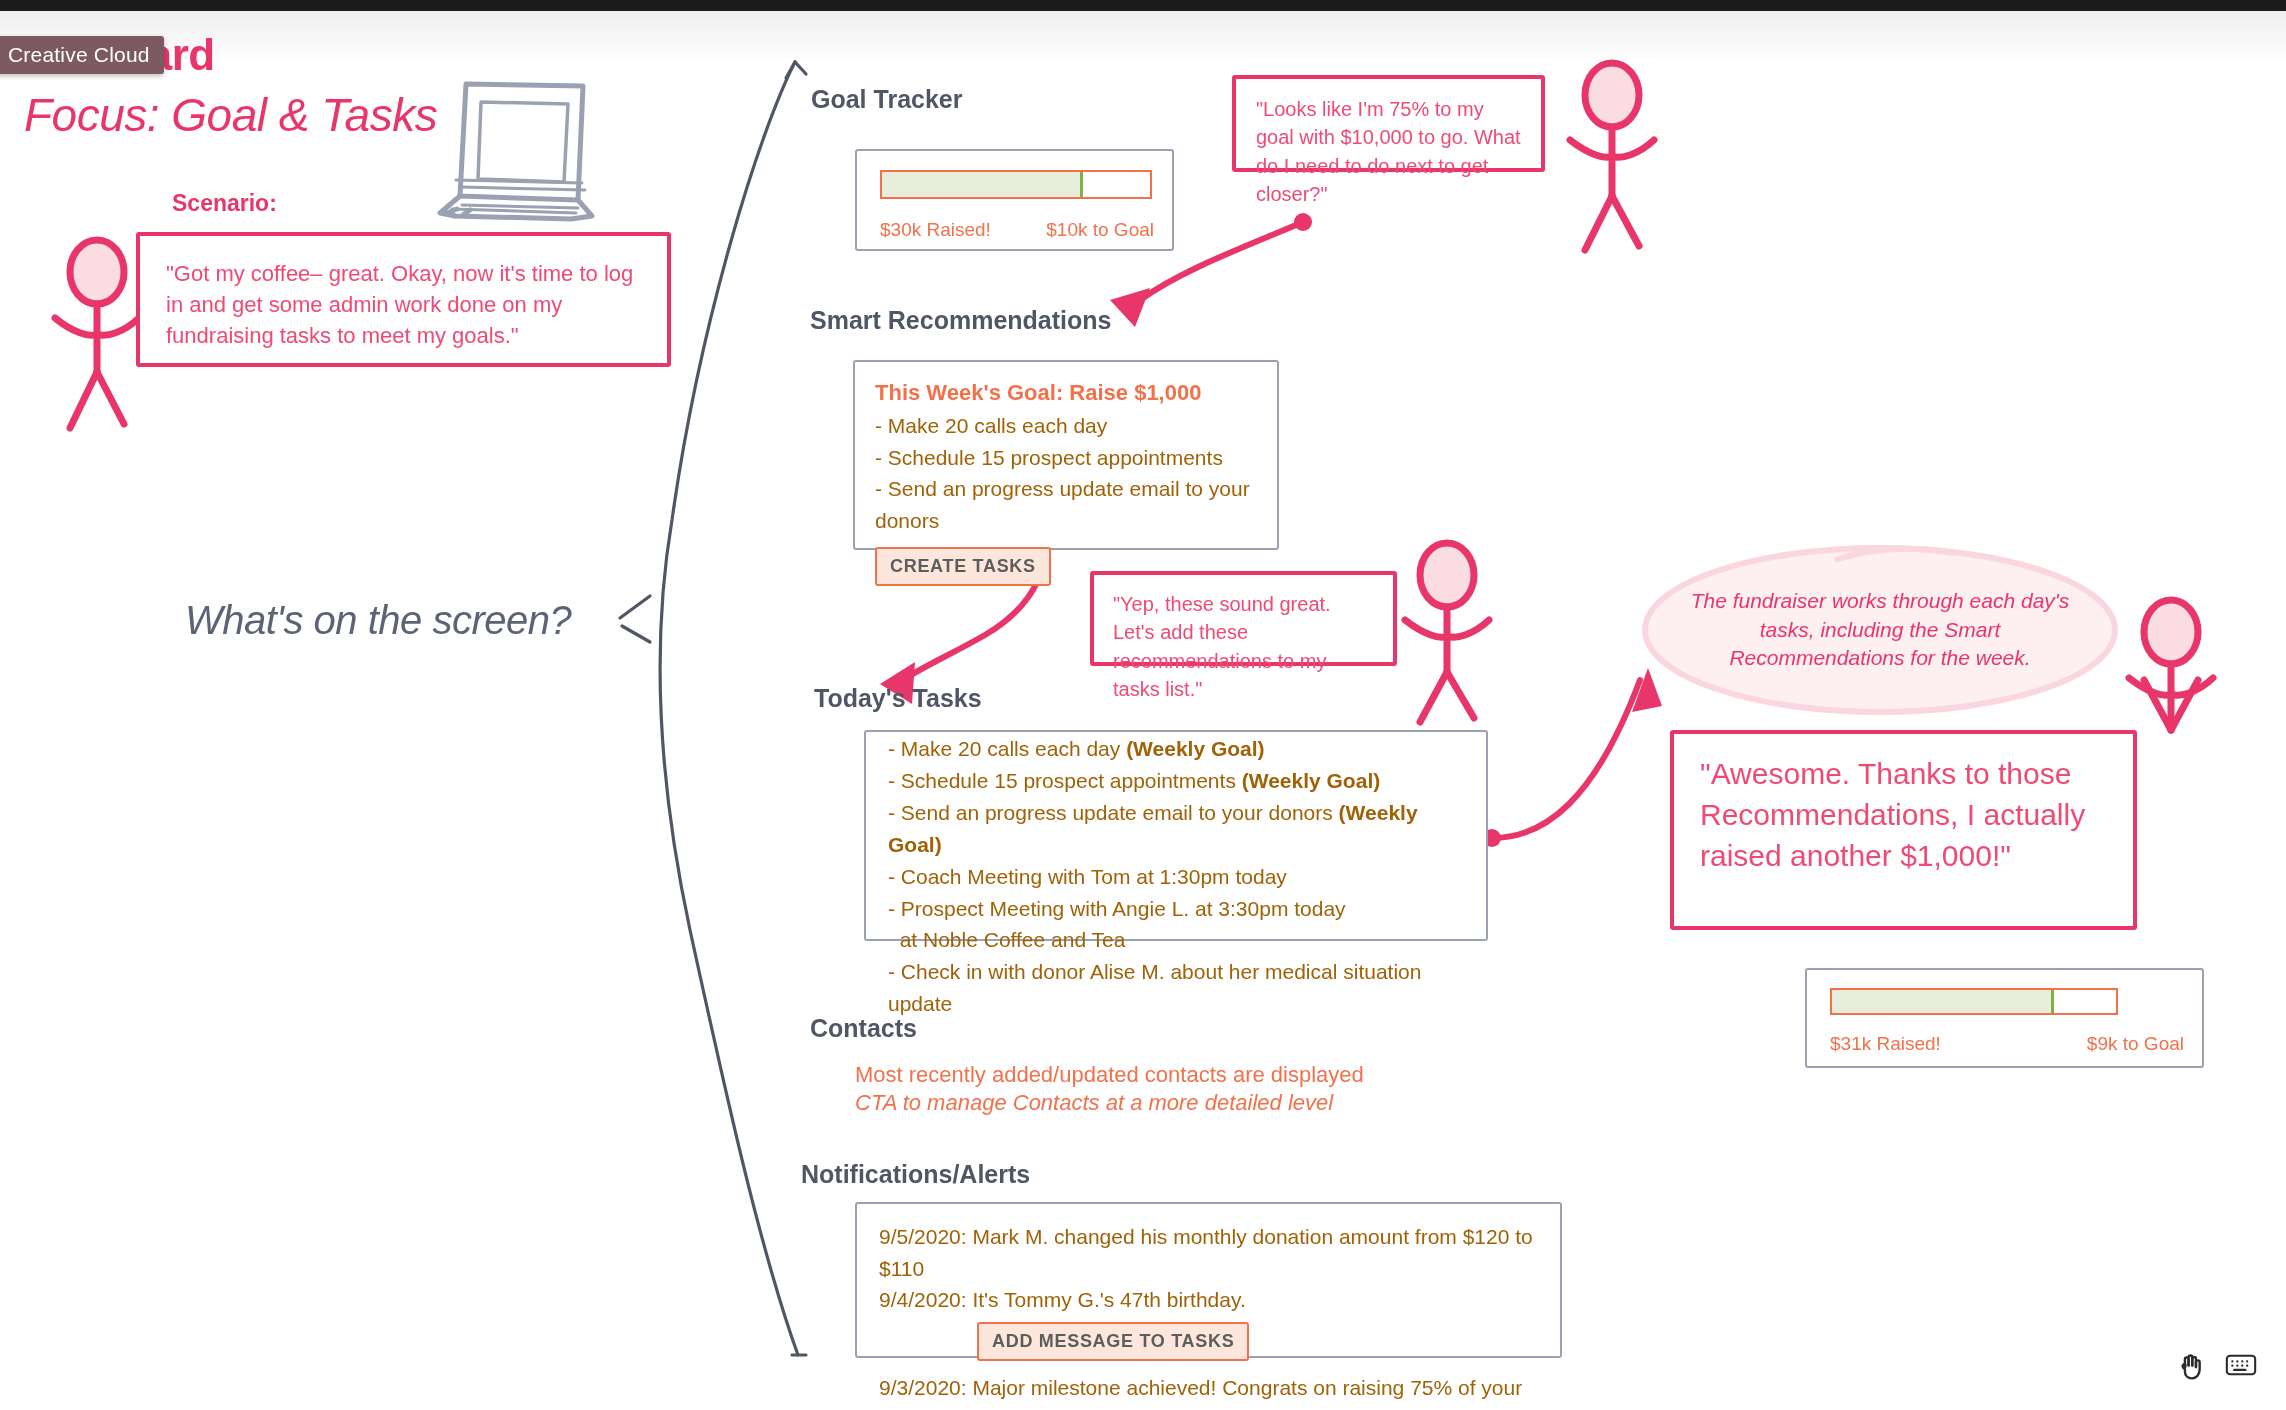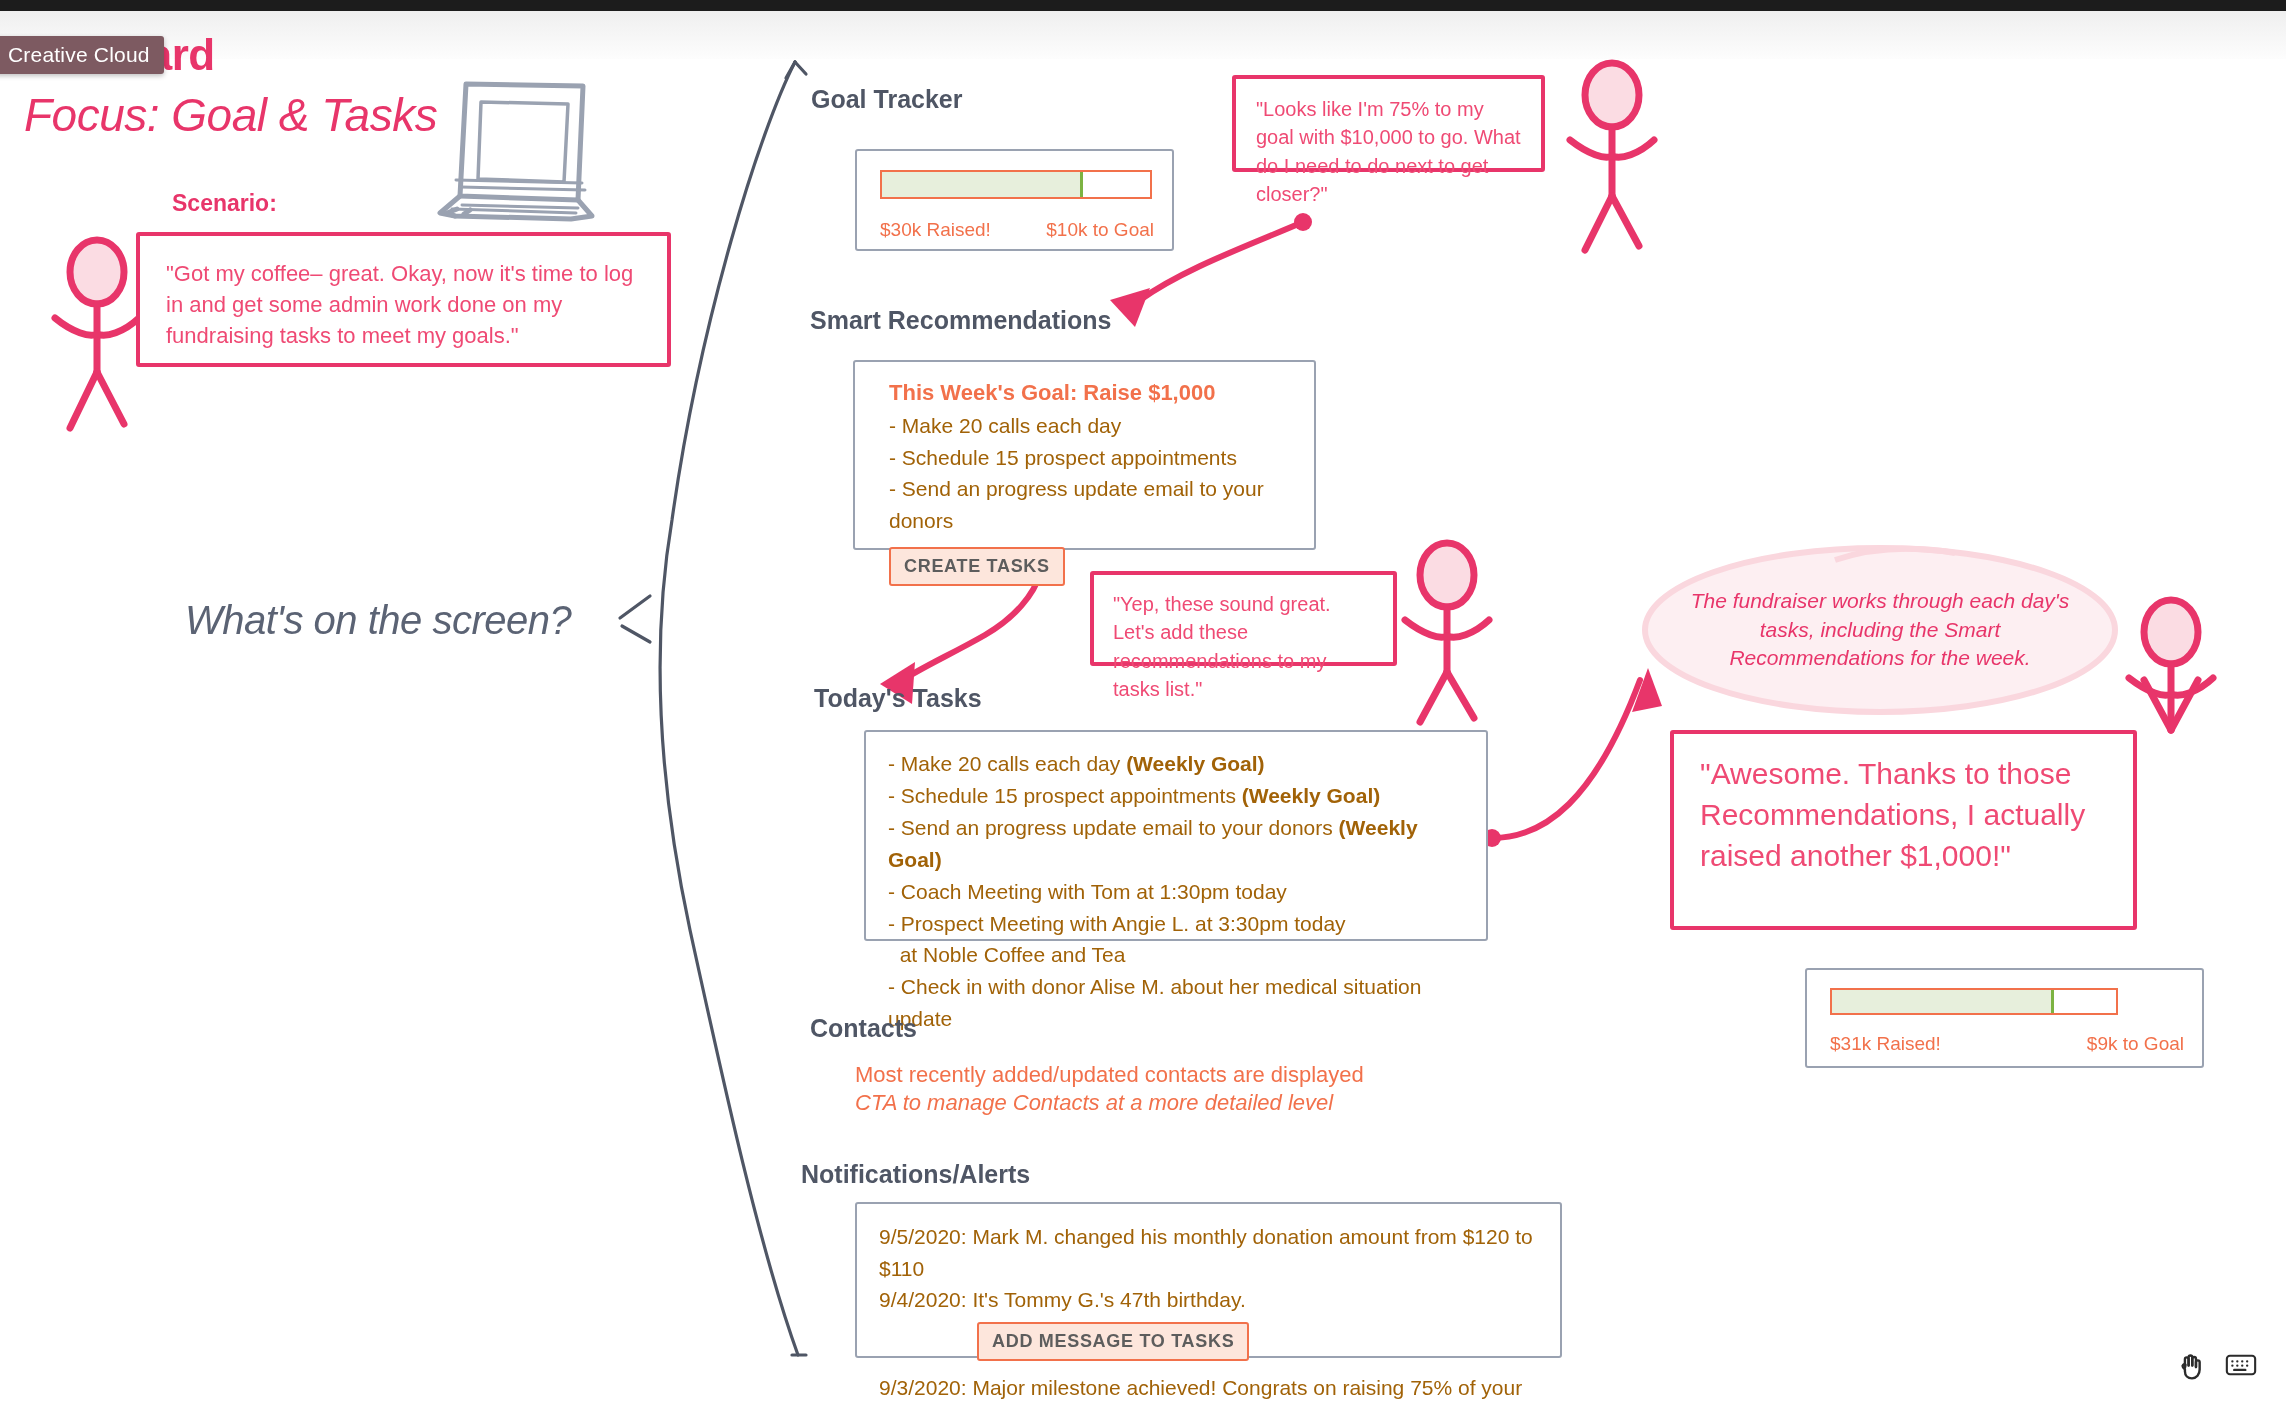--- a/index.html
+++ b/index.html
@@ -197,35 +197,35 @@
     <div class="pbar-lbl" style="left:23px; top:68px;">$30k Raised!</div>
     <div class="pbar-lbl" style="right:18px; top:68px;">$10k to Goal</div>
   </div>
 
   <div class="speech" style="left:1232px; top:75px; width:313px; height:97px; padding:16px 20px; font-size:20px;">
     <span>"Looks like I'm 75% to my goal with $10,000 to go. What do I need to do next to get closer?"</span>
   </div>
 
   <div class="sec-h" style="left:810px; top:306px;">Smart Recommendations</div>
 
-  <div class="card" style="left:853px; top:360px; width:463px; height:190px; padding:18px 34px;">
+  <div class="card" style="left:853px; top:360px; width:426px; height:190px; padding:18px 20px;">
     <div class="or-b" style="font-size:22px; margin-bottom:4px;">This Week's Goal: Raise $1,000</div>
     <div class="or" style="font-size:21px; line-height:1.5;">- Make 20 calls each day</div>
     <div class="or" style="font-size:21px; line-height:1.5;">- Schedule 15 prospect appointments</div>
     <div class="or" style="font-size:21px; line-height:1.5;">- Send an progress update email to your donors</div>
     <div class="btn" style="margin-top:11px; padding:7px 13px; font-size:18px;">CREATE TASKS</div>
   </div>
 
   <div class="speech" style="left:1090px; top:571px; width:307px; height:95px; padding:15px 19px; font-size:20px;">
     <span>"Yep, these sound great. Let's add these recommendations to my tasks list."</span>
   </div>
 
   <div class="sec-h" style="left:814px; top:684px;">Today's Tasks</div>
 
-  <div class="card" style="left:864px; top:730px; width:624px; height:211px; padding:16px 22px;">
+  <div class="card" style="left:864px; top:730px; width:624px; height:211px; padding:1px 22px;">
     <div class="or" style="font-size:21px; line-height:1.52;">
       <span>- Make 20 calls each day </span><b>(Weekly Goal)</b>
     </div>
     <div class="or" style="font-size:21px; line-height:1.52;">
       <span>- Schedule 15 prospect appointments </span><b>(Weekly Goal)</b>
     </div>
     <div class="or" style="font-size:21px; line-height:1.52;">
       <span>- Send an progress update email to your donors </span><b>(Weekly Goal)</b>
     </div>
     <div class="or" style="font-size:21px; line-height:1.52;">- Coach Meeting with Tom at 1:30pm today</div>

